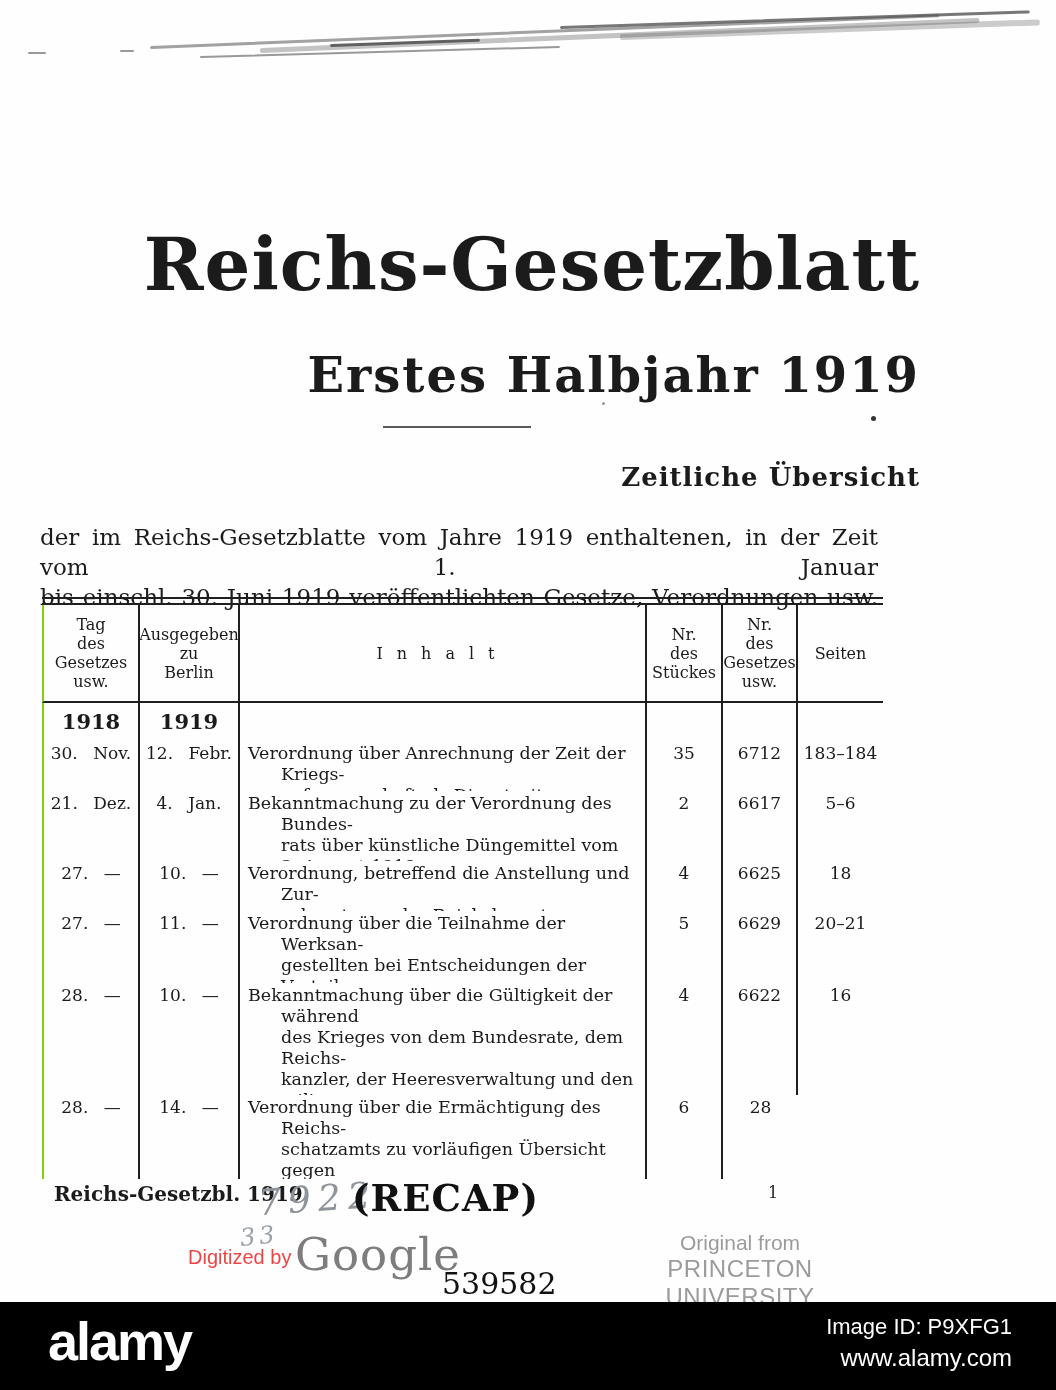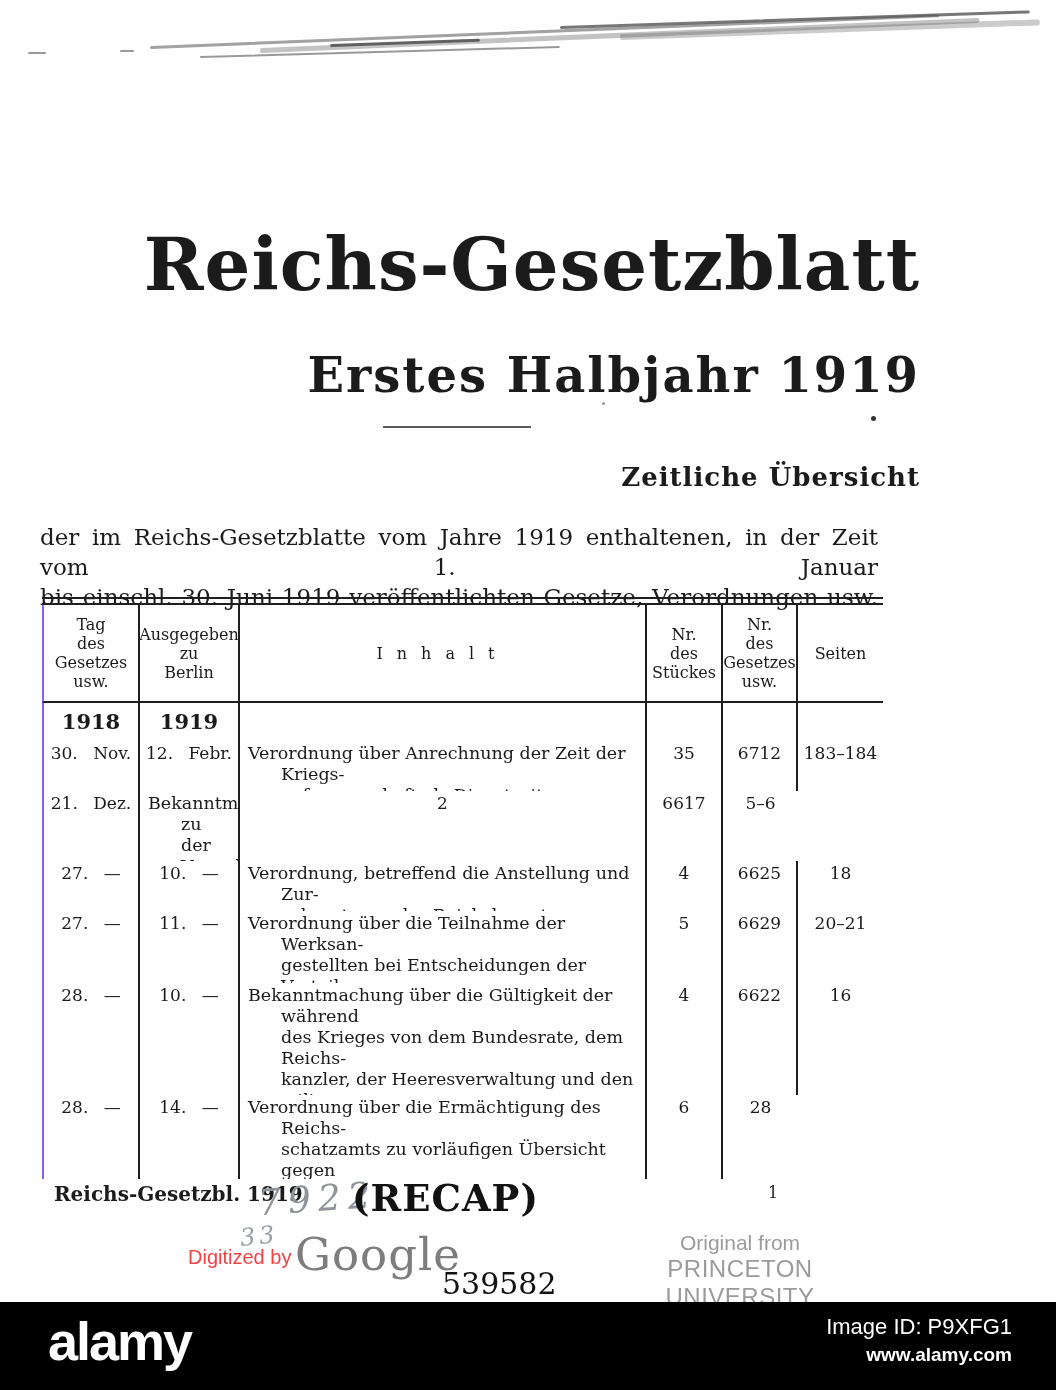--- a/index.html
+++ b/index.html
@@ -17,21 +17,21 @@
   #section-heading{top:462px;font-size:26px;font-weight:bold;letter-spacing:1px;}
   #intro{position:absolute;left:40px;top:522px;width:838px;font-size:23px;line-height:30px;
          white-space:pre-line;text-align:justify;text-align-last:justify;}
 
   .speck{position:absolute;background:#333;border-radius:50%;}
 
   
   #tbl{position:absolute;left:42px;top:597px;width:841px;}
   #tbl-topline{height:4px;border-top:2px solid #1f1f1f;border-bottom:2px solid #1f1f1f;}
   .trow{display:grid;grid-template-columns:96px 100px 407px 76px 75px 85px;
-        border-left:2px solid #8b5cf6;}
+        border-left:2px solid #84cc16;}
   .trow>div{border-right:2px solid #1f1f1f;overflow:hidden;}
   .trow>div:last-child{border-right:none;}
   .hrow{border-bottom:2px solid #1f1f1f;}
   .hrow>div{height:96px;display:flex;align-items:center;justify-content:center;
             text-align:center;white-space:pre-line;font-size:16px;line-height:19px;}
   .h-inhalt{letter-spacing:14px;font-size:20px;}
   .r-year{height:38px;}
   .r-year>div{font-weight:bold;font-size:21px;text-align:center;padding-top:6px;}
   .body-cell-date{font-size:17px;text-align:center;padding-top:2px;word-spacing:10px;}
   .body-cell-inhalt{font-size:17.5px;line-height:21px;white-space:pre-line;
@@ -61,21 +61,21 @@
   #origin .l1{font-size:21px;}
   #origin .l2{font-size:24px;letter-spacing:0.5px;}
 
   
   #bar{position:absolute;left:0;top:1302px;width:1056px;height:88px;background:#000;}
   #bar-logo{position:absolute;left:48px;top:8px;color:#fff;font-size:54px;font-weight:bold;
             letter-spacing:-2px;font-family:"Liberation Sans",sans-serif;}
   #bar-right{position:absolute;right:44px;top:12px;text-align:right;color:#fff;
              font-family:"Liberation Sans",sans-serif;}
   #bar-right .id{font-size:22px;margin-bottom:4px;}
-  #bar-right .url{font-size:19px;font-weight:bold;}
+  #bar-right .url{font-size:24px;font-weight:normal;}
 </style>
 </head>
 <body>
 
 <div id="page">
 
   <div class="streak" style="left:150px;top:46px;width:790px;height:3px;transform:rotate(-2.3deg);opacity:.55;"></div>
   <div class="streak" style="left:260px;top:48px;width:720px;height:5px;transform:rotate(-2.4deg);opacity:.35;"></div>
   <div class="streak" style="left:560px;top:26px;width:470px;height:3px;transform:rotate(-1.9deg);opacity:.8;"></div>
   <div class="streak" style="left:620px;top:34px;width:420px;height:6px;transform:rotate(-2deg);opacity:.3;"></div>
@@ -128,20 +128,21 @@
       <div class="body-cell-date">12. Febr.</div>
       <div class="body-cell-inhalt"><span>Verordnung über Anrechnung der Zeit der Kriegs-
 gefangenschaft als Dienstzeit.</span></div>
       <div class="body-cell-num">35</div>
       <div class="body-cell-num">6712</div>
       <div class="body-cell-num">183–184</div>
     </div>
 
     <div class="trow h2r">
       <div class="body-cell-date">21. Dez.</div>
+      <div class="body-cell-date">4. Jan.</div>
       <div class="body-cell-inhalt"><span>Bekanntmachung zu der Verordnung des Bundes-
 rats über künstliche Düngemittel vom
 3. August 1918.</span></div>
       <div class="body-cell-num">2</div>
       <div class="body-cell-num">6617</div>
       <div class="body-cell-num">5–6</div>
     </div>
 
     <div class="trow h3r">
       <div class="body-cell-date">27. —</div>

